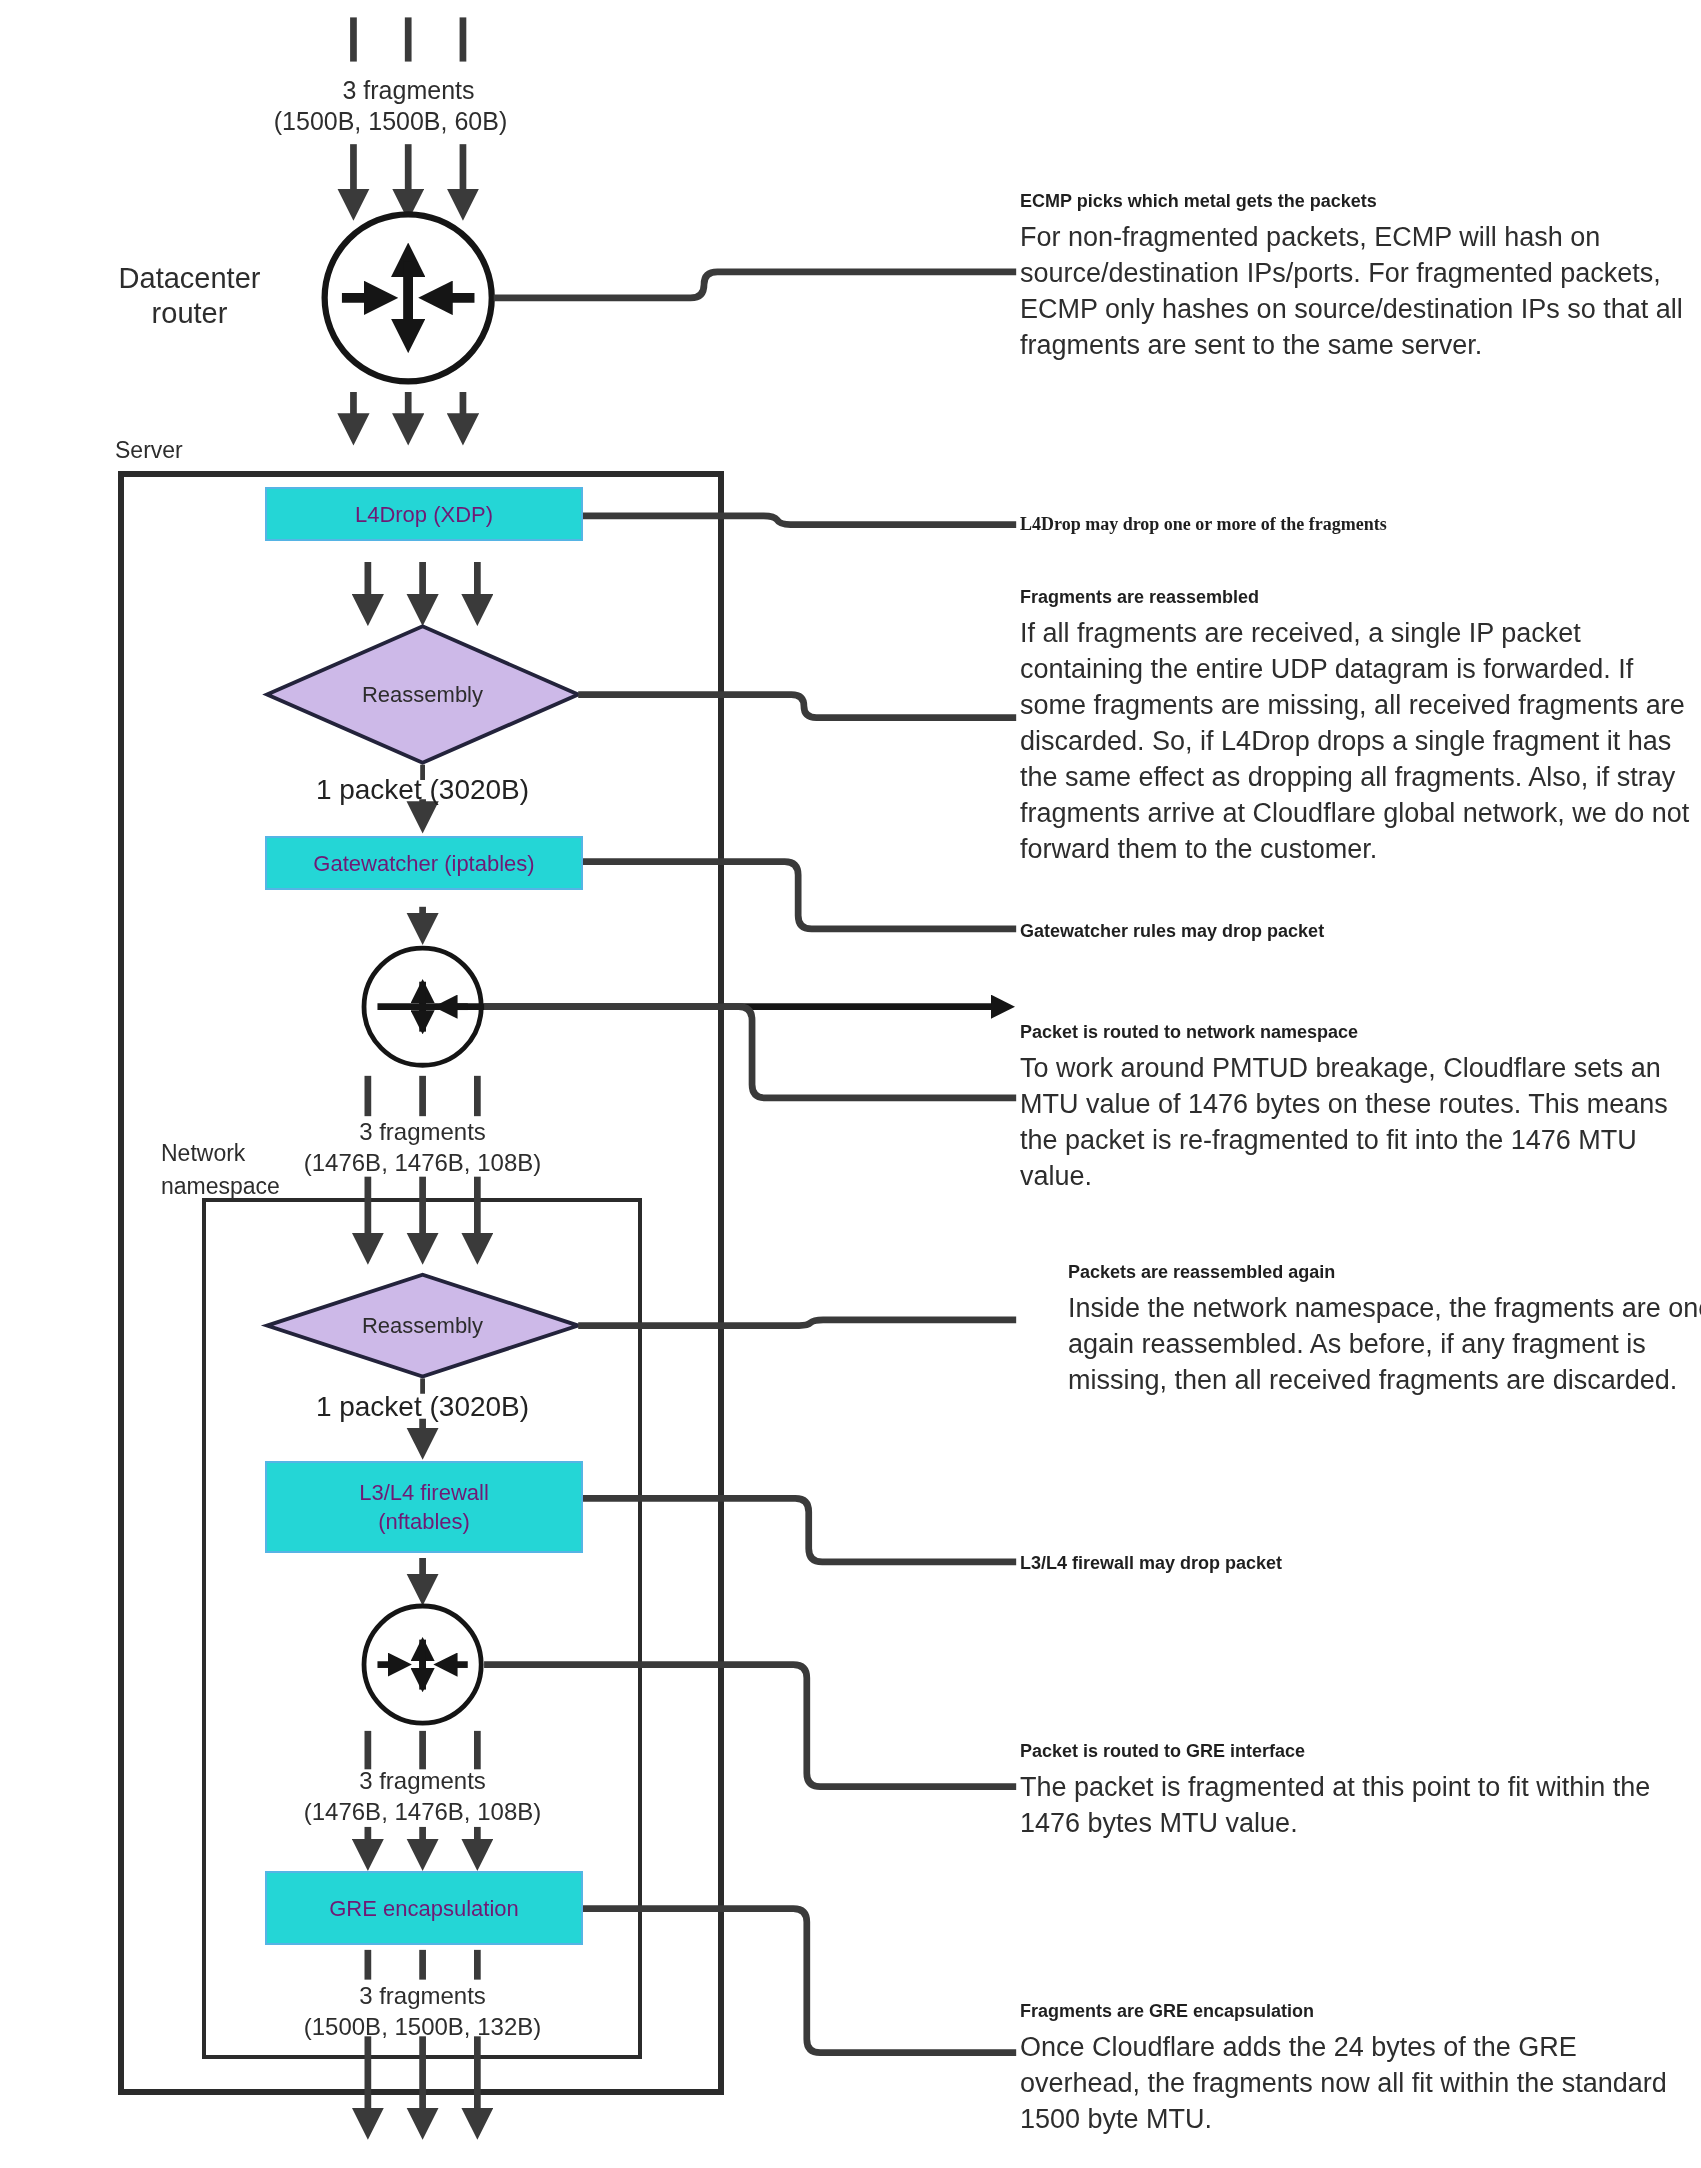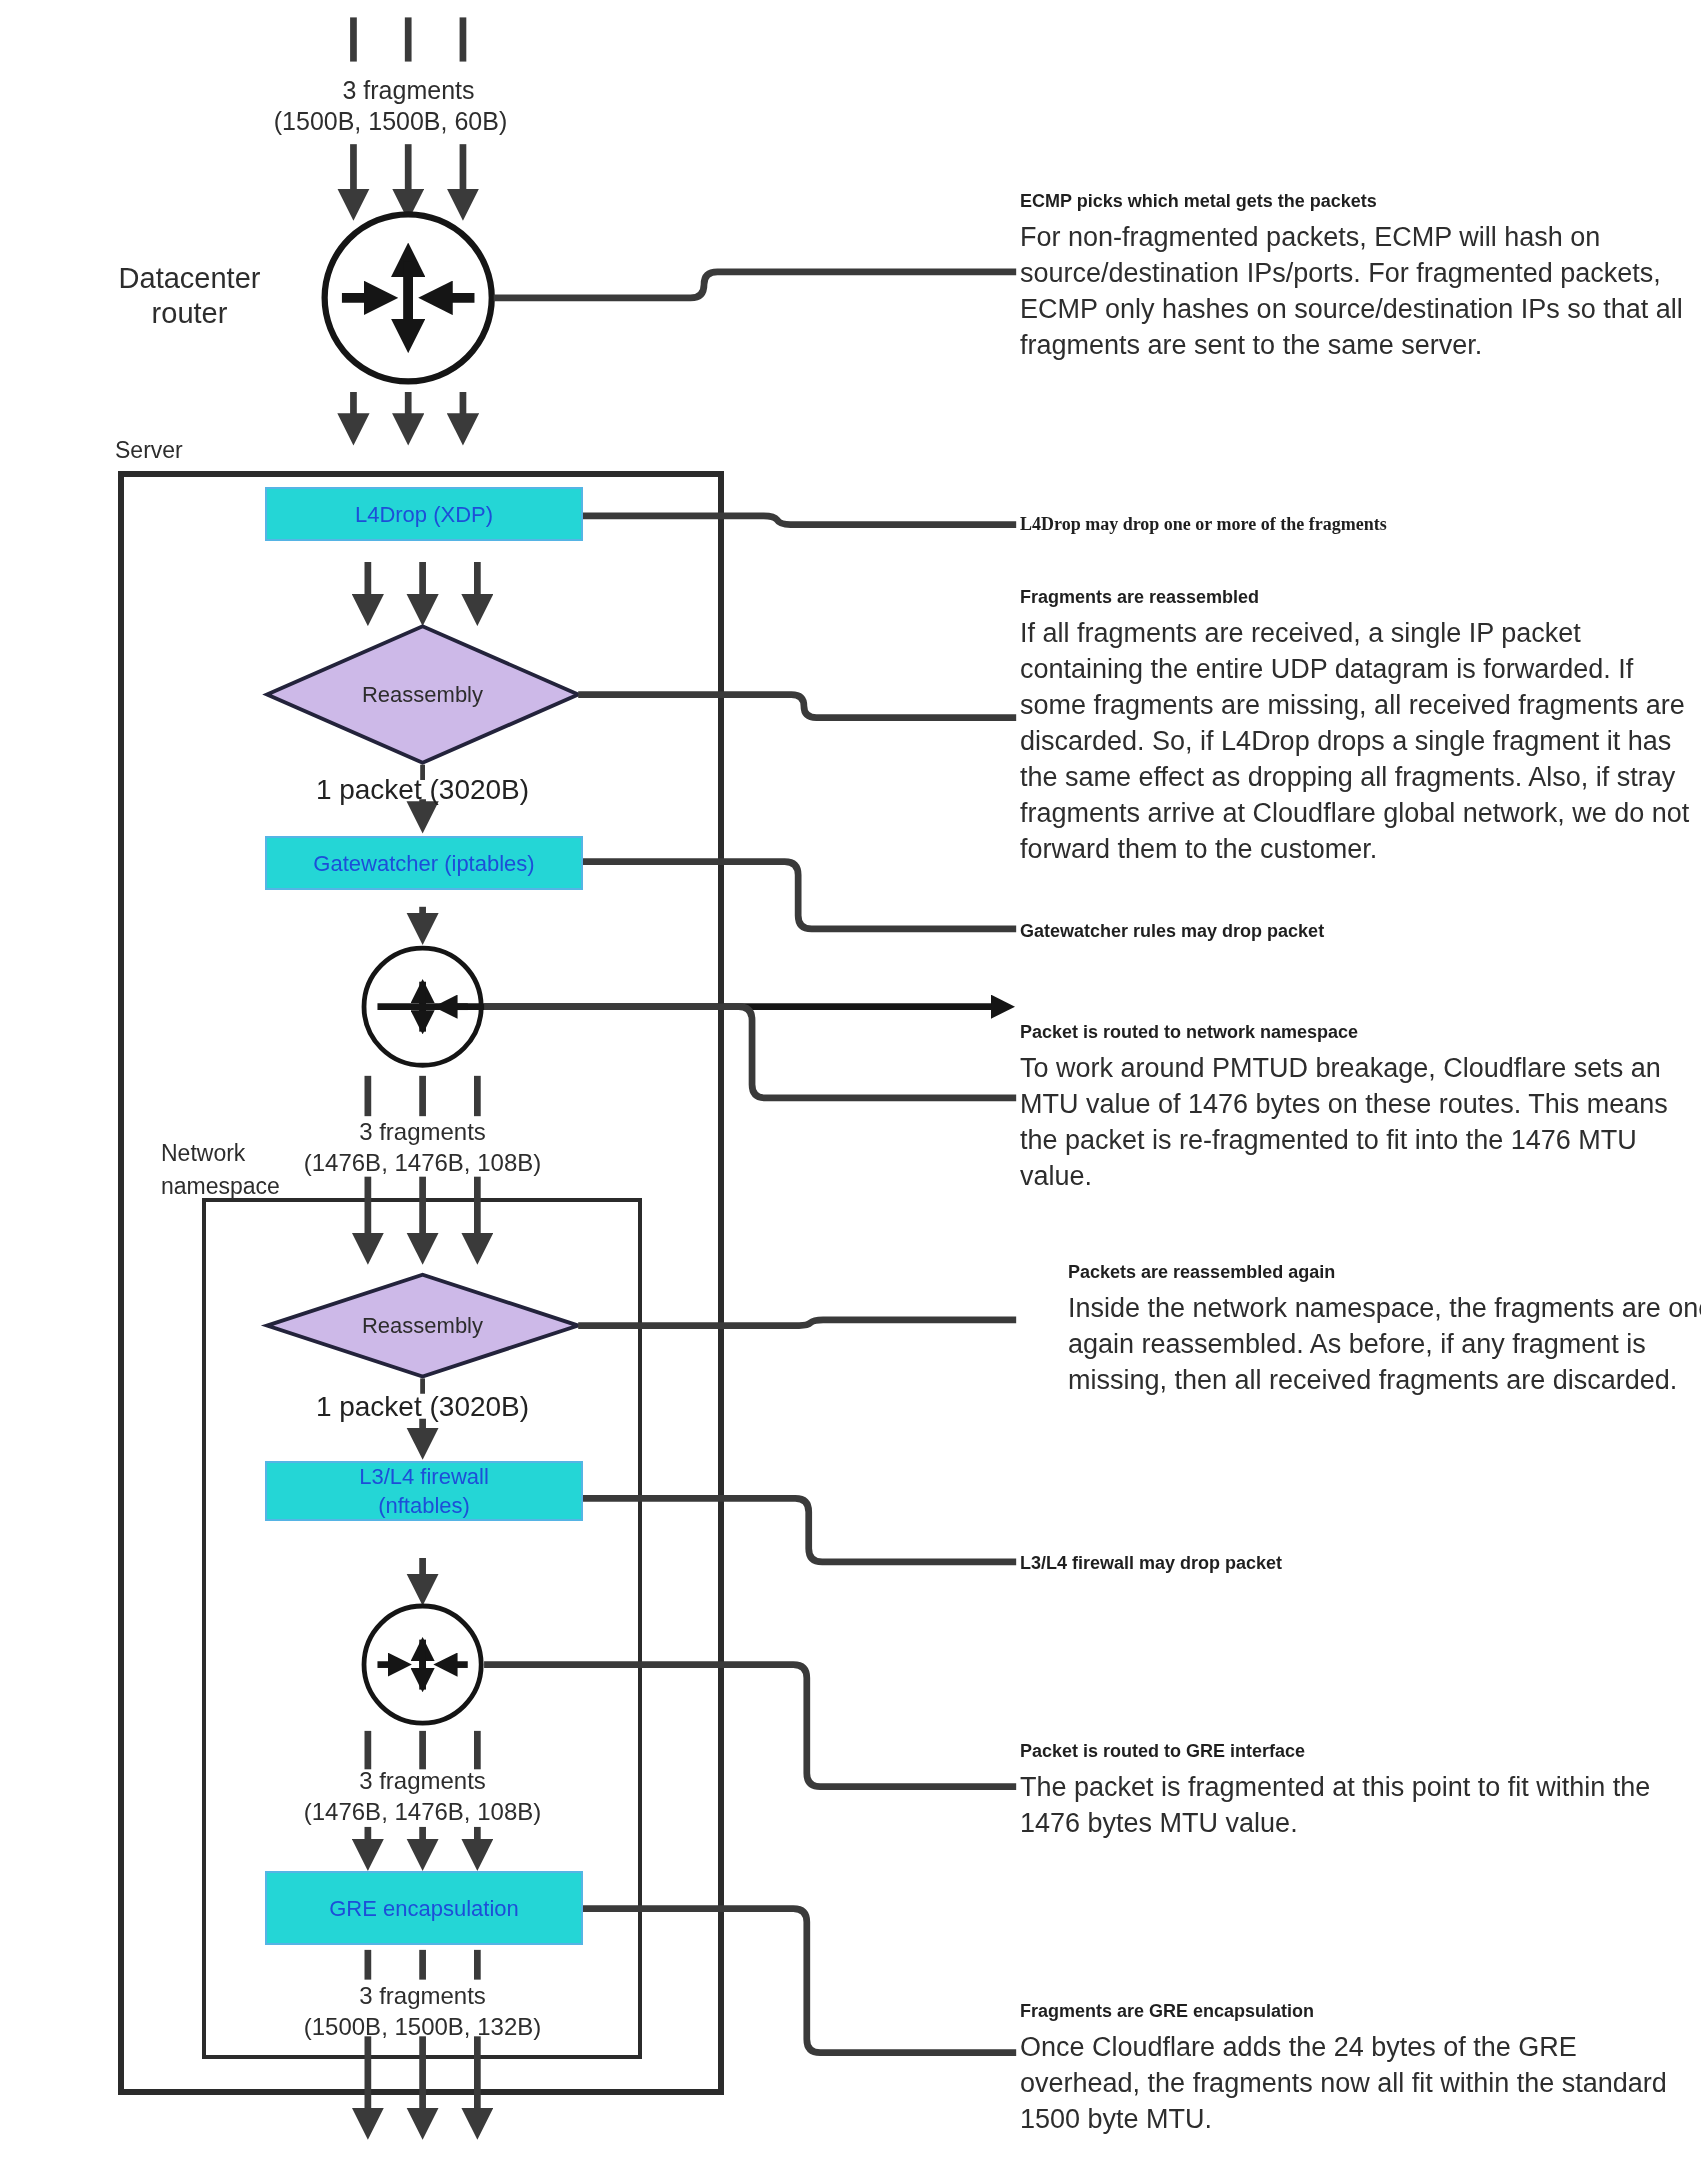--- a/index.html
+++ b/index.html
@@ -9,21 +9,21 @@
   
   .boxes{position:absolute;inset:0;z-index:1;}
   svg.wires{position:absolute;inset:0;z-index:2;pointer-events:none;}
   .labels{position:absolute;inset:0;z-index:3;}
   
   .outline-box{position:absolute;border:6.7px solid #2b2b2b;background:transparent;}
   .outline-box.ns{border-width:4.8px;}
   
   .proc{position:absolute;box-sizing:border-box;background:#24d6d6;border:2.9px solid #55b4e5;
         display:flex;align-items:center;justify-content:center;flex-direction:column;
-        font-size:22px;line-height:29px;color:#1d4ed8;text-align:center;}
+        font-size:22px;line-height:29px;color:#701a75;text-align:center;}
   
   .cap{position:absolute;text-align:center;}
   .fs25{font-size:24px;line-height:31px;}
   .fs26{font-size:25px;line-height:31px;}
   .fs29{font-size:28px;line-height:35px;color:#222;}
   .fs30{font-size:29px;line-height:35px;}
   .fs24{font-size:23px;line-height:33px;}
   .fs23{font-size:22px;line-height:35px;}
   
   .ann{position:absolute;left:1020px;width:672px;font-size:27px;line-height:36px;color:#2d2d2d;}
@@ -40,21 +40,21 @@
     <div class="outline-box ns" style="left:202px;top:1198px;width:432px;height:853px;"></div>
 
     <div class="proc" style="left:265px;top:487px;width:318px;height:54px;">
       <span>L4Drop (XDP)</span>
     </div>
 
     <div class="proc" style="left:265px;top:836px;width:318px;height:54px;">
       <span>Gatewatcher (iptables)</span>
     </div>
 
-    <div class="proc" style="left:265px;top:1461px;width:318px;height:60px;">
+    <div class="proc" style="left:265px;top:1461px;width:318px;height:92px;">
       <span>L3/L4 firewall</span>
       <span>(nftables)</span>
     </div>
 
     <div class="proc" style="left:265px;top:1871px;width:318px;height:74px;">
       <span>GRE encapsulation</span>
     </div>
   </div>
 
   <svg class="wires" width="1701" height="2168" viewBox="0 0 1771 2257">

